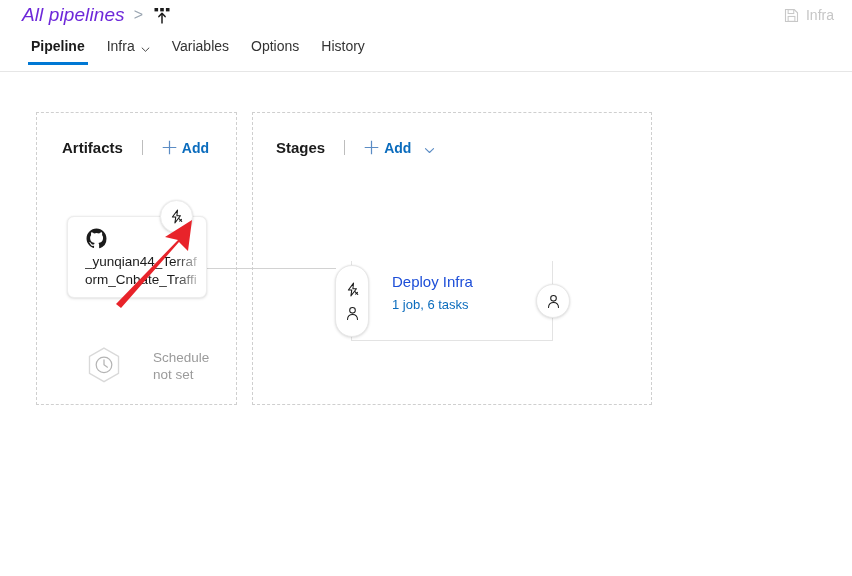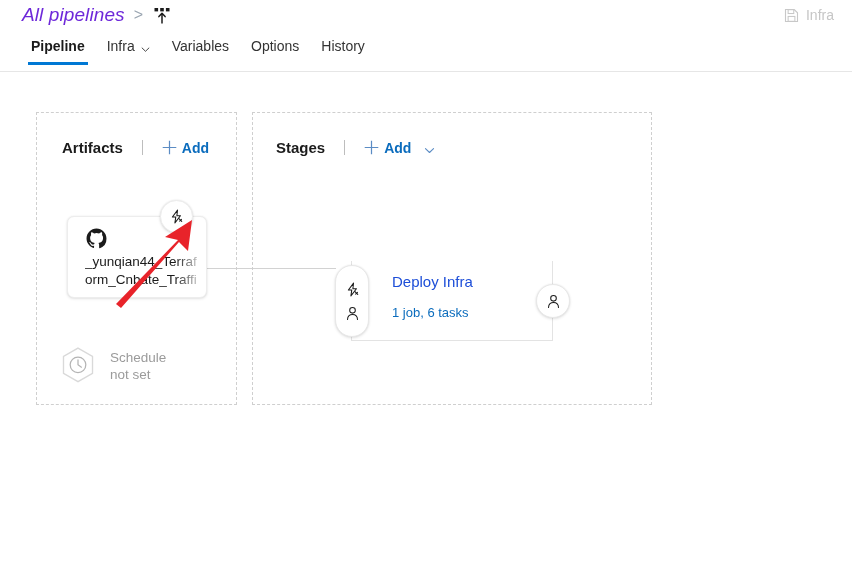--- a/index.html
+++ b/index.html
@@ -238,25 +238,25 @@
     display: flex;
     align-items: center;
     justify-content: center;
     cursor: pointer;
   }
   .bolt-badge svg { width: 15px; height: 15px; display: block; }
 
   
   .schedule-row {
     position: absolute;
-    left: 20px;
+    left: 46px;
     top: 232px;
     display: flex;
     align-items: center;
-    gap: 11px;
+    gap: 28px;
     cursor: pointer;
   }
   .hex-clock { width: 42px; height: 42px; display: block; }
   .schedule-text {
     font-size: 13.5px;
     line-height: 17px;
     color: #9b9b9b;
     white-space: nowrap;
   }
 
@@ -300,21 +300,20 @@
     white-space: nowrap;
   }
   .stage-sub {
     position: absolute;
     left: 40px;
     top: 36px;
     font-size: 13px;
     color: #0b6cbd;
     white-space: nowrap;
     cursor: pointer;
-    margin-top: 8px;
   }
   .pre-badge {
     position: absolute;
     left: 82px;
     top: 152px;
     width: 34px;
     height: 72px;
     border-radius: 17px;
     background: #ffffff;
     border: 1px solid #e8e8e8;

